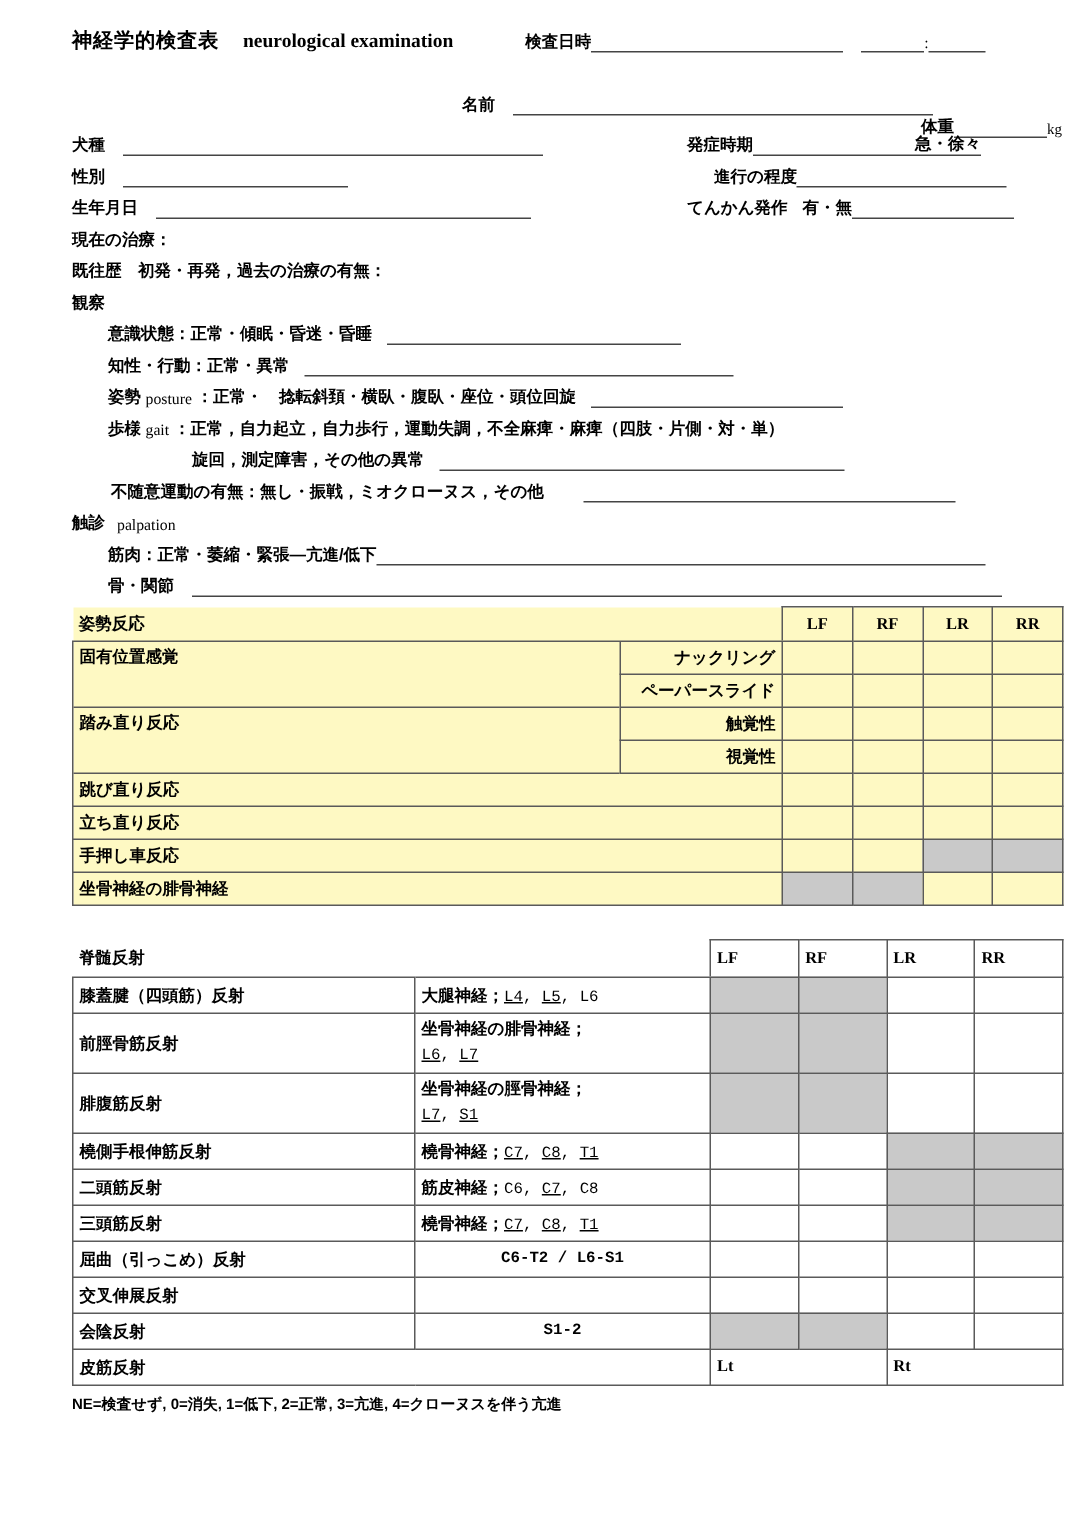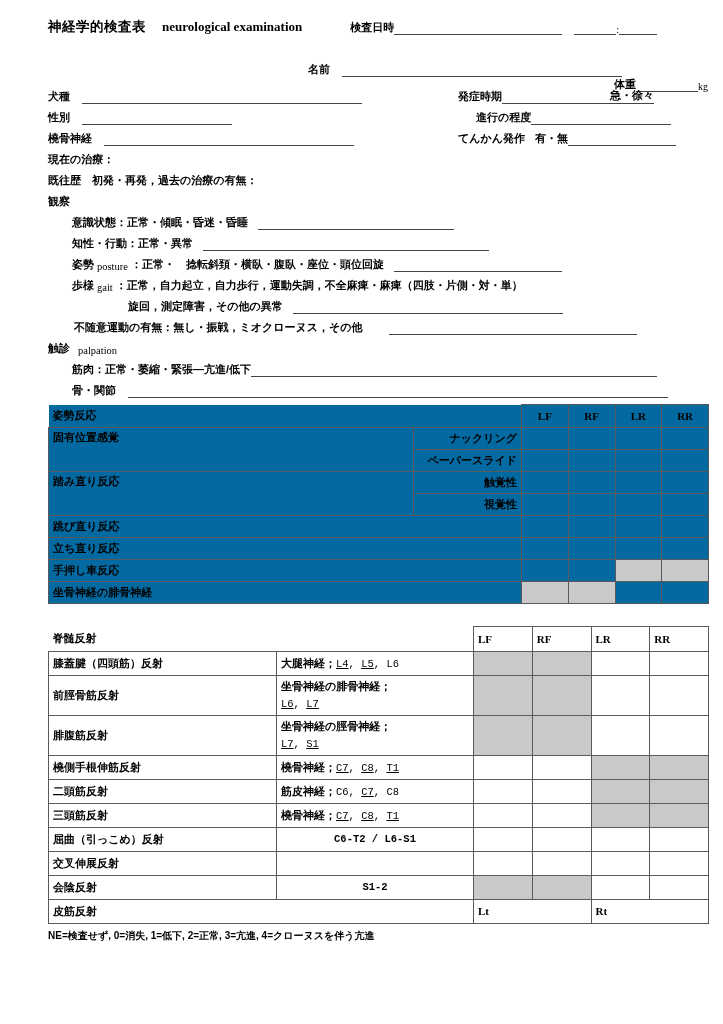--- a/index.html
+++ b/index.html
@@ -89,21 +89,21 @@
     border-collapse: collapse;
     width: 660px;
     table-layout: fixed;
     font-size: 11px;
   }
   table.grid td, table.grid th {
     border: 1px solid #5a5a5a;
     padding: 0 4px;
     font-weight: bold;
     vertical-align: middle;
-    background: #0369a1;
+    background: #fef9c3;
   }
   .c-main { width: 365px; }
   .c-sub  { width: 108px; }
   .c-lf, .c-rf, .c-lr, .c-rr { width: 46.75px; }
   .hdr-cell {
     text-align: center;
     font-family: "Liberation Serif", "DejaVu Serif", serif;
     font-weight: normal;
     font-size: 11px;
     height: 22px;
@@ -212,21 +212,21 @@
           <span class="blank" style="width:150px;margin-left:12px;"></span>
         </span>
         <span class="pi-col-r" style="padding-left:28px;align-items:flex-end;">
           <span class="pi-lbl">進行の程度</span>
           <span class="blank" style="width:140px;"></span>
         </span>
       </div>
 
       <div class="pi-line">
         <span class="pi-col-l">
-          <span class="pi-lbl">橈骨神経</span>
+          <span class="pi-lbl">生年月日</span>
           <span class="blank" style="width:250px;margin-left:12px;"></span>
         </span>
         <span class="pi-col-r" style="padding-left:10px;">
           <span class="pi-lbl">てんかん発作</span>
           <span class="pi-lbl" style="margin-left:10px;">有・無</span>
           <span class="blank" style="width:108px;"></span>
         </span>
       </div>
 
       <div class="pi-line">

